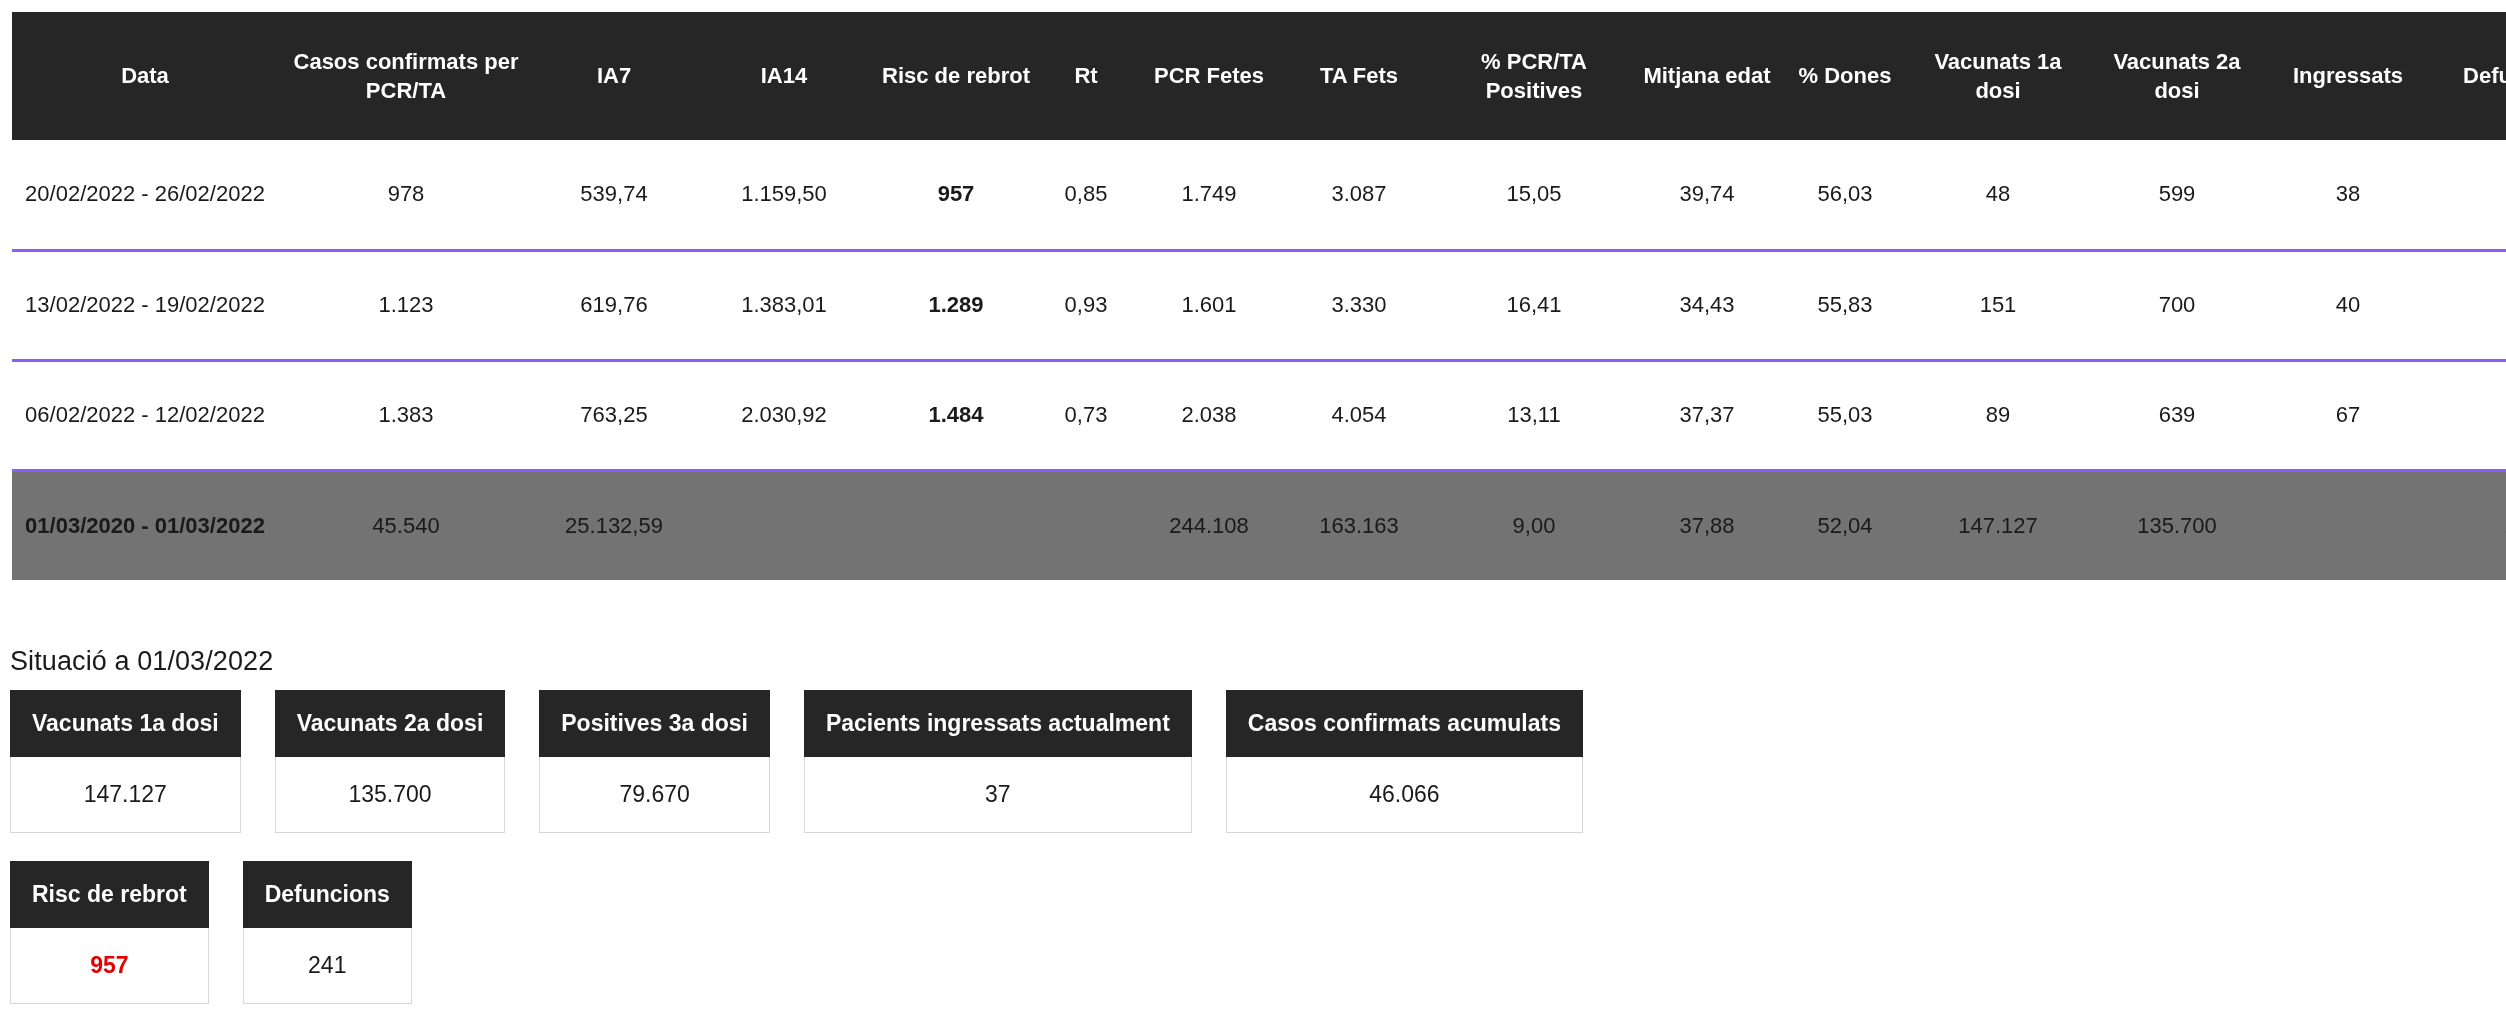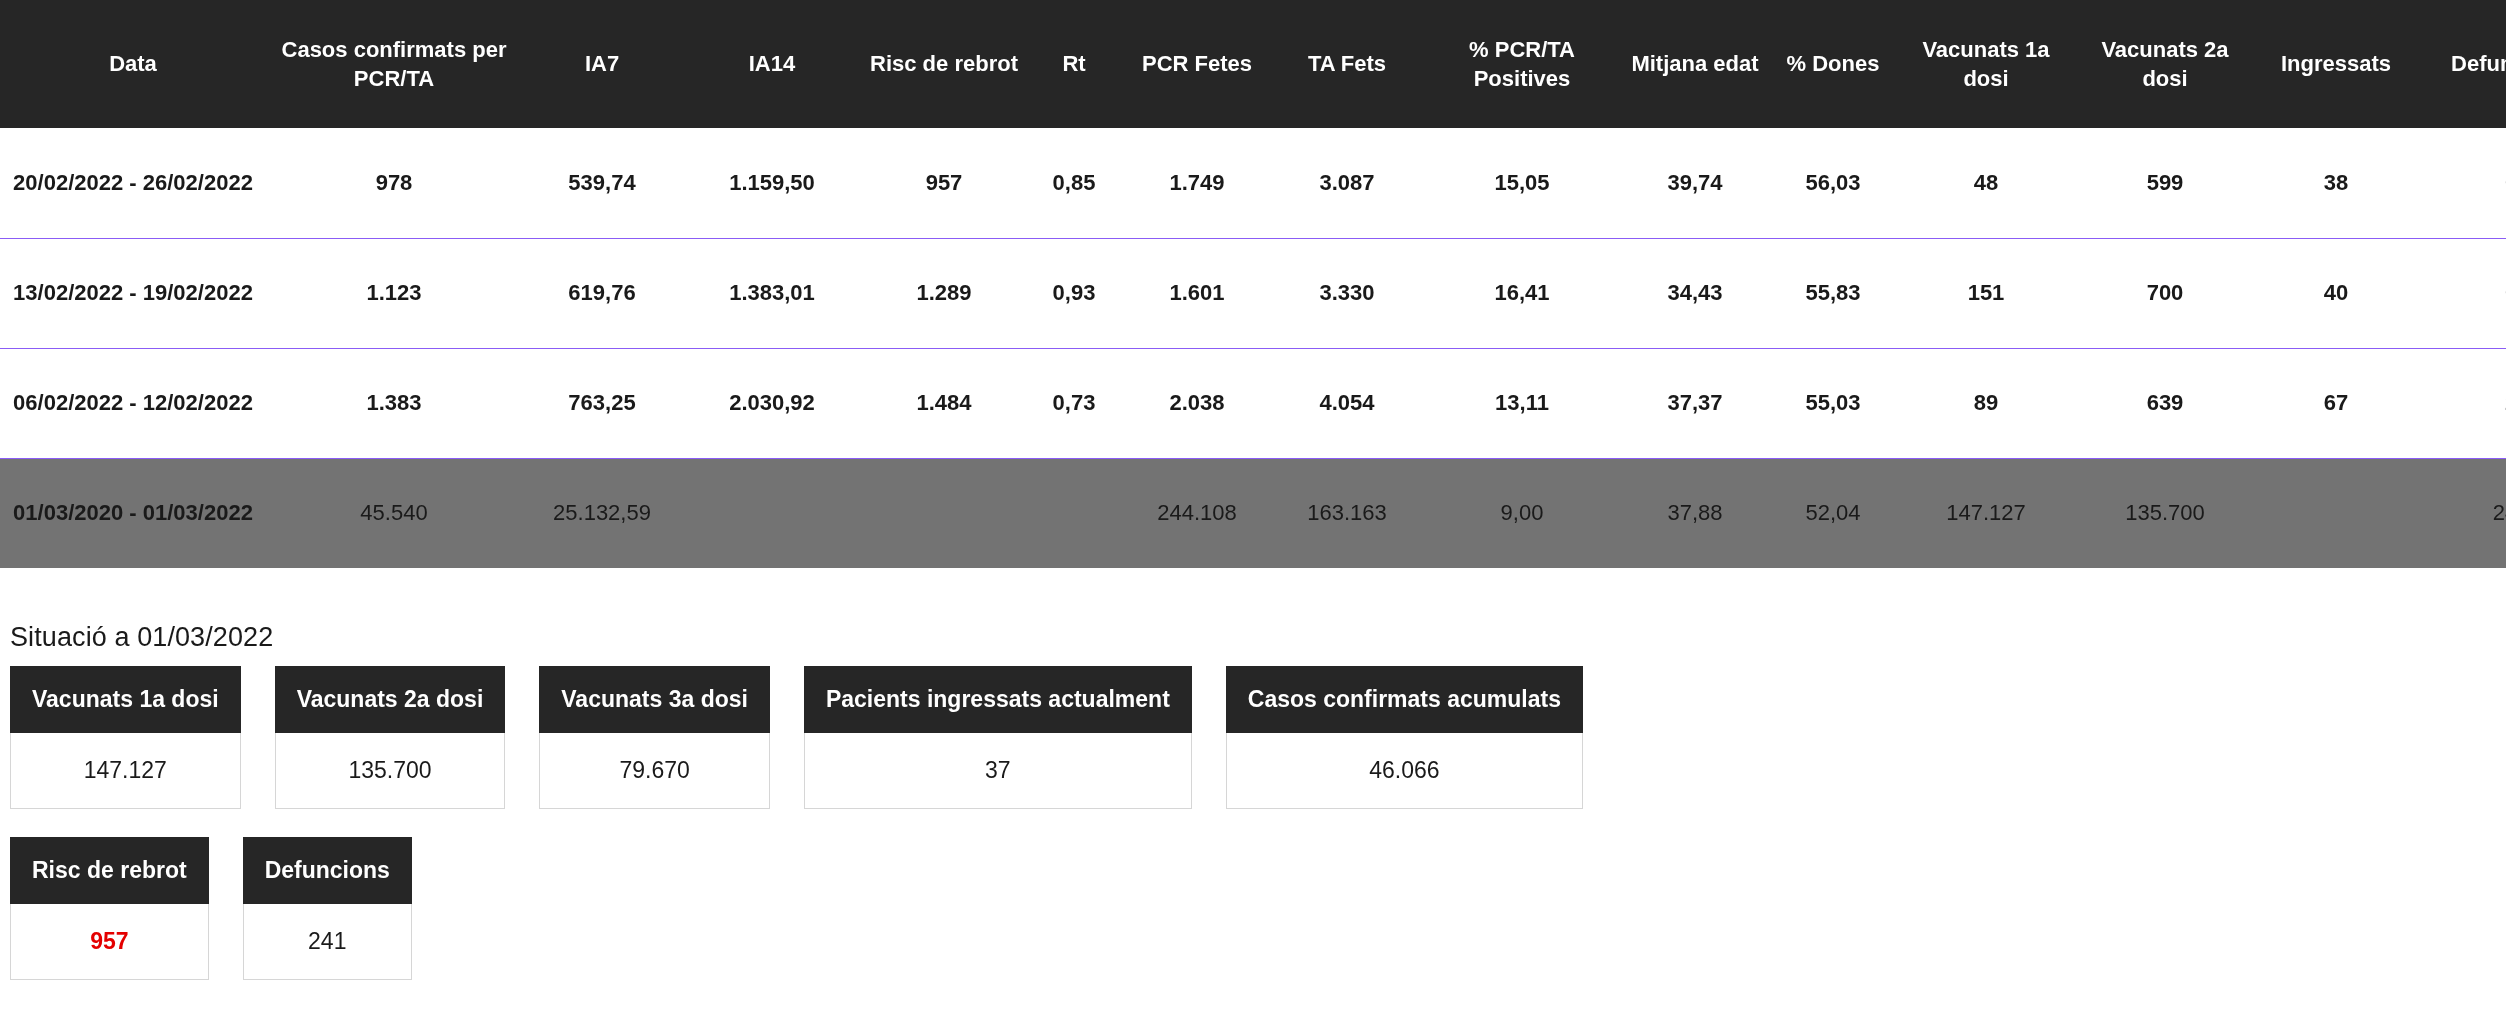--- a/index.html
+++ b/index.html
@@ -12,21 +12,21 @@
   }
   body {
     width: 2506px;
     min-height: 1012px;
     -webkit-font-smoothing: antialiased;
   }
 
   
   .table-wrap {
     width: 2506px;
-    padding: 0;
+    padding: 12px;
   }
   table.data-table {
     width: 2506px;
     border-collapse: collapse;
     table-layout: fixed;
   }
   table.data-table thead th {
     background: #262626;
     color: #ffffff;
     font-size: 22px;
@@ -36,24 +36,23 @@
     vertical-align: middle;
     padding: 18px 6px;
     height: 128px;
   }
   table.data-table tbody td {
     font-size: 22px;
     color: #1a1a1a;
     text-align: center;
     vertical-align: middle;
     padding: 22px 6px;
-    border-bottom: 1px solid #8b5cf6;
+    border-bottom: 3px solid #8b5cf6;
     line-height: 1.38;
     height: 110px;
-    font-weight: bold;
   }
   table.data-table tbody tr.total-row td {
     background: #737373;
     border-bottom: none;
     font-weight: normal;
   }
   table.data-table tbody tr.total-row td.col-date {
     font-weight: bold;
   }
   td.col-date, th.col-date { text-align: center; }
@@ -237,21 +236,21 @@
 <div class="cards">
   <div class="card">
     <div class="card-header">Vacunats 1a dosi</div>
     <div class="card-value">147.127</div>
   </div>
   <div class="card">
     <div class="card-header">Vacunats 2a dosi</div>
     <div class="card-value">135.700</div>
   </div>
   <div class="card">
-    <div class="card-header">Vacunats 3a dosi</div>
+    <div class="card-header">Positives 3a dosi</div>
     <div class="card-value">79.670</div>
   </div>
   <div class="card">
     <div class="card-header">Pacients ingressats actualment</div>
     <div class="card-value">37</div>
   </div>
   <div class="card">
     <div class="card-header">Casos confirmats acumulats</div>
     <div class="card-value">46.066</div>
   </div>

